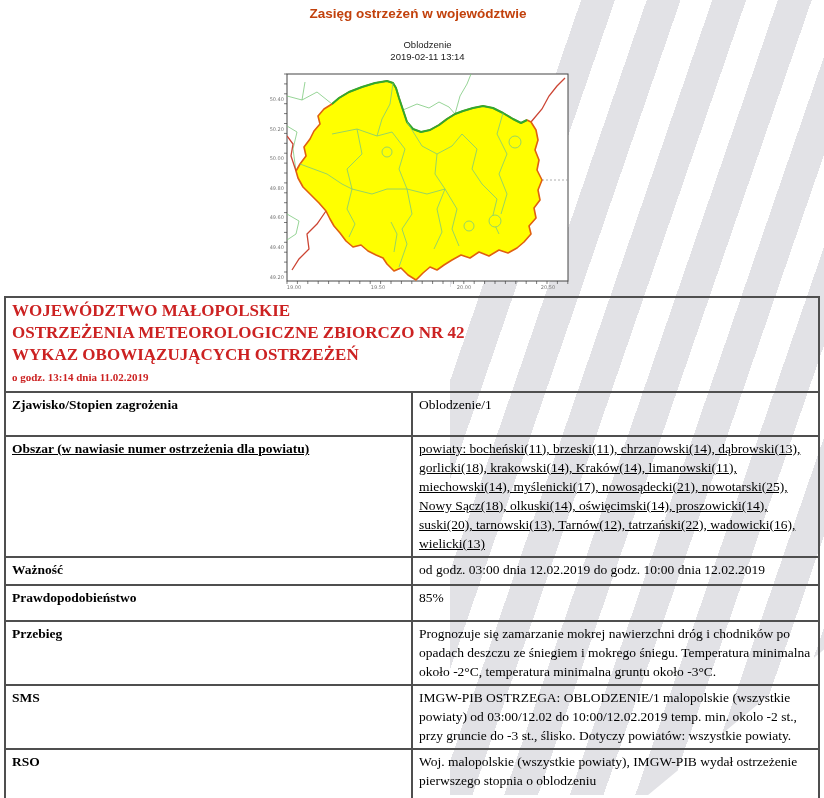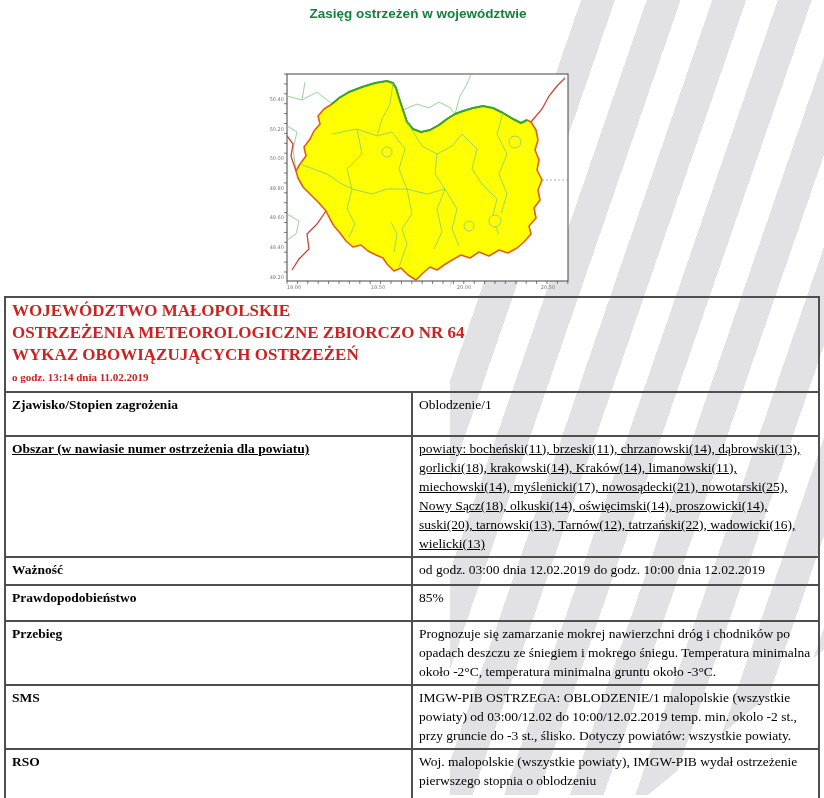--- a/index.html
+++ b/index.html
@@ -14,21 +14,21 @@
     clip-path:polygon(112px 0%, 100% 0%, 100% 100%, 0% 100%, 0% 35%);
   }
   #white-notch {
     position:absolute; left:450px; top:600px; width:374px; height:198px;
     background:#fff; clip-path:polygon(100% 25%, 100% 100%, 52% 100%);
   }
   
   #page-title {
     position:absolute; top:6px; left:0; width:824px; box-sizing:border-box; padding-left:12px;
     text-align:center; font-family:"Liberation Sans", sans-serif;
-    font-weight:bold; font-size:13.5px; color:#15803d;
+    font-weight:bold; font-size:13.5px; color:#c2410c;
   }
   #map-caption {
     position:absolute; top:39px; left:287px; width:281px; text-align:center;
     font-family:"Liberation Sans", sans-serif; font-size:9.5px; line-height:12px; color:#1a1a1a;
   }
   
   #map-wrap { position:absolute; left:255px; top:68px; width:330px; height:235px; }
   #map-svg { position:absolute; left:0; top:0; }
   .tick-label {
     position:absolute; font-family:"DejaVu Sans", sans-serif; font-size:5px;
@@ -55,20 +55,24 @@
 </head>
 <body>
 
 <div id="page" style="--head-red: #cc2222; --warn-yellow: #ffff00; --row-gray: #d4d4d4; --tbl-border: #4f4f4f; --wm-gray: #e2e2e6; --map-fill: #ffff00; --map-border: #e06010; --map-green: #2faa2f; --map-green-thin: #7cc97c; --map-red-line: #cc4433; --map-frame: #444444;">
 
   <div id="stripes"></div>
   <div id="white-notch"></div>
 
   <div id="page-title">Zasięg ostrzeżeń w województwie</div>
 
+  <div id="map-caption">
+    <div>Oblodzenie</div>
+    <div>2019-02-11 13:14</div>
+  </div>
 
   <div id="map-wrap">
     <svg id="map-svg" width="330" height="235" viewBox="0 0 330 235">
       <defs>
         <clipPath id="plotclip">
             <rect x="0" y="0" width="281" height="207"></rect>
           </clipPath>
       </defs>
 
       <rect x="32" y="6" width="281" height="207" fill="#ffffff" style="stroke:var(--map-frame)" stroke-width="1"></rect>
@@ -181,21 +185,21 @@
         <span class="tick-label xtick" style="left: 194px;">20.00</span>
         <span class="tick-label xtick" style="left: 278px;">20.50</span>
       </div>
   </div>
 
   <table id="warning-table">
     <tbody>
       <tr>
         <td colspan="2" class="title-cell">
           <div class="tl">WOJEWÓDZTWO MAŁOPOLSKIE</div>
-          <div class="tl">OSTRZEŻENIA METEOROLOGICZNE ZBIORCZO NR 64</div>
+          <div class="tl">OSTRZEŻENIA METEOROLOGICZNE ZBIORCZO NR 42</div>
           <div class="tl">WYKAZ OBOWIĄZUJĄCYCH OSTRZEŻEŃ</div>
           <div class="tl4">o godz. 13:14 dnia 11.02.2019</div>
         </td>
       </tr>
     </tbody>
     <tbody id="rows">
         <tr class="hl-yellow" style="height: 44px;">
           <td class="label-cell">Zjawisko/Stopien zagrożenia</td>
           <td class="value-cell">Oblodzenie/1</td>
         </tr>

